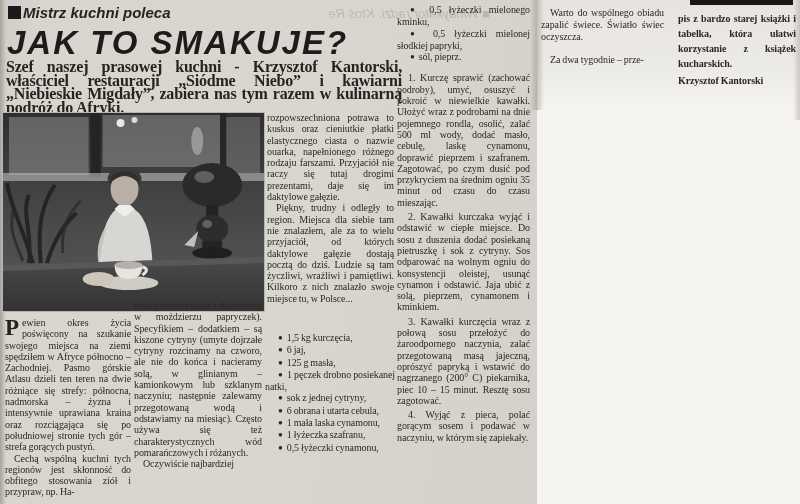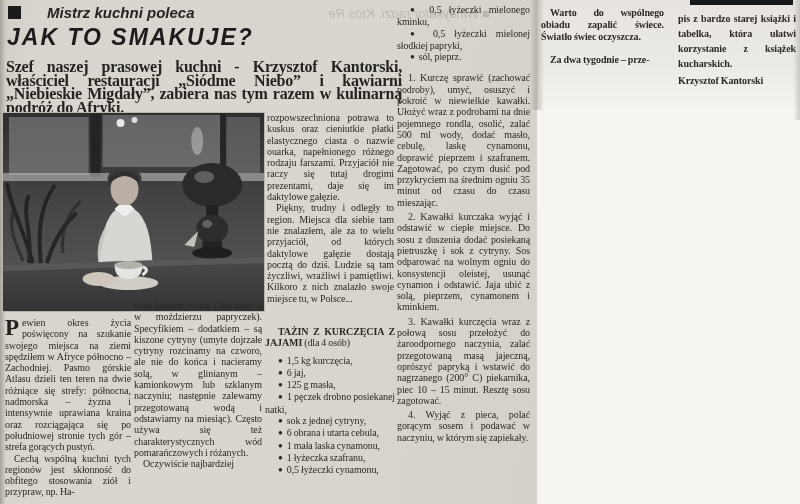--- a/index.html
+++ b/index.html
@@ -14,26 +14,26 @@
     background:linear-gradient(90deg,#a7a39c,rgba(167,163,156,0));}
   .clip-topright{position:absolute;left:537px;top:0;width:263px;height:108px;
     background:linear-gradient(180deg,#e7e4df 0%,#eceae5 60%,#f3f1ed 92%,#f6f4f0 100%);}
   .fold-shadow{position:absolute;left:530px;top:0;width:14px;height:110px;
     background:linear-gradient(90deg,rgba(120,115,108,0),rgba(120,115,108,.35),rgba(120,115,108,0));}
   .right-edge{position:absolute;left:793px;top:0;width:7px;height:120px;
     background:linear-gradient(90deg,rgba(150,146,140,0),rgba(150,146,140,.4));}
   .black-bar{position:absolute;left:690px;top:0;width:103px;height:5px;background:#181818;}
 
   
-  .kicker{position:absolute;left:8px;top:4px;display:flex;align-items:center;gap:26px;
+  .kicker{position:absolute;left:8px;top:4px;display:flex;align-items:center;gap:2px;
     font-family:"Liberation Sans",sans-serif;font-style:italic;font-weight:600;
     font-size:15px;color:#262420;}
   .kicker .sq{width:13px;height:13px;background:#1b1b1b;display:inline-block;}
   .headline{position:absolute;left:7px;top:24px;font-family:"Liberation Sans",sans-serif;
-    font-weight:900;font-style:italic;font-size:23px;letter-spacing:2px;color:#1d1c1a;
+    font-weight:900;font-style:italic;font-size:33px;letter-spacing:2px;color:#1d1c1a;
     transform:scaleY(1.02);}
   .lead{position:absolute;left:6px;top:60px;width:396px;
     font-weight:700;font-size:16px;line-height:13.5px;color:#262420;
     letter-spacing:-.2px;text-align:justify;}
 
   .bodycol{position:absolute;font-size:10px;line-height:11.3px;color:#2c2923;
     text-align:justify;letter-spacing:-.1px;word-spacing:-.4px;}
   .bodycol p{margin:0;}
   .indent{text-indent:9px;}
   .gap{height:3px;}
@@ -43,21 +43,21 @@
 
   
   .recipe-title{font-weight:700;text-indent:13px;}
   .recipe-title .serv{font-weight:400;}
   ul.ing{list-style:none;margin:0;padding:0;}
   ul.ing li{text-indent:13px;margin:0;}
   ul.ing .bullet{font-size:8px;position:relative;top:-1px;padding-right:2px;}
   .step{text-indent:11px;margin-top:3px !important;}
 
   
-  .boldtxt{font-weight:700;}
+  .boldtxt{font-weight:400;}
   .byline{font-weight:700;text-align:left;margin-top:2px !important;}
 
   
   .bleed{position:absolute;left:200px;top:6px;width:290px;
     font-family:"Liberation Sans",sans-serif;font-style:italic;font-size:13px;
     color:#76715f;opacity:.28;transform:scaleX(-1);filter:blur(.5px);
     white-space:nowrap;overflow:hidden;}
 
   
   .photo{position:absolute;left:2px;top:112px;width:263px;height:200px;
@@ -162,24 +162,20 @@
     <p><span class="dropcap">P</span><span>ewien okres życia poświęcony na szukanie swojego miejsca na ziemi spędziłem w Afryce północno – Zachodniej. Pasmo górskie Atlasu dzieli ten teren na dwie różniące się strefy: północna, nadmorska – żyzna i intensywnie uprawiana kraina oraz rozciągająca się po południowej stronie tych gór – strefa gorących pustyń.</span></p>
     <p class="indent">Cechą wspólną kuchni tych regionów jest skłonność do obfitego stosowania ziół i przypraw, np. Ha-</p>
   </div>
 
   <div class="bodycol" style="left:134px;top:300px;width:128px;">
     <p>rissa (otrzymywana z tłuczonych w moździerzu papryczek). Specyfikiem – dodatkiem – są kiszone cytryny (umyte dojrzałe cytryny rozcinamy na czworo, ale nie do końca i nacieramy solą, w glinianym – kamionkowym lub szklanym naczyniu; następnie zalewamy przegotowaną wodą i odstawiamy na miesiąc). Często używa się też charakterystycznych wód pomarańczowych i różanych.</p>
     <p class="indent">Oczywiście najbardziej</p>
   </div>
 
   <div class="bodycol" style="left:265px;top:326px;width:130px;">
-    <p class="recipe-title">
-      <span>TAŻIN Z KURCZĘCIA Z JAJAMI</span>
-      <span class="serv">(dla 4 osób)</span>
-    </p>
     <div class="gap"></div>
       <div class="gap"></div>
     <ul class="ing">
       <li><span class="bullet">●</span> <span>1,5 kg kurczęcia,</span></li>
       <li><span class="bullet">●</span> <span>6 jaj,</span></li>
       <li><span class="bullet">●</span> <span>125 g masła,</span></li>
       <li><span class="bullet">●</span> <span>1 pęczek drobno posiekanej natki,</span></li>
       <li><span class="bullet">●</span> <span>sok z jednej cytryny,</span></li>
       <li><span class="bullet">●</span> <span>6 obrana i utarta cebula,</span></li>
       <li><span class="bullet">●</span> <span>1 mała laska cynamonu,</span></li>

